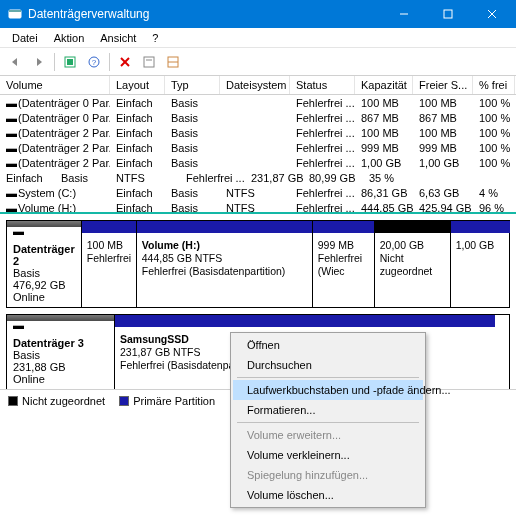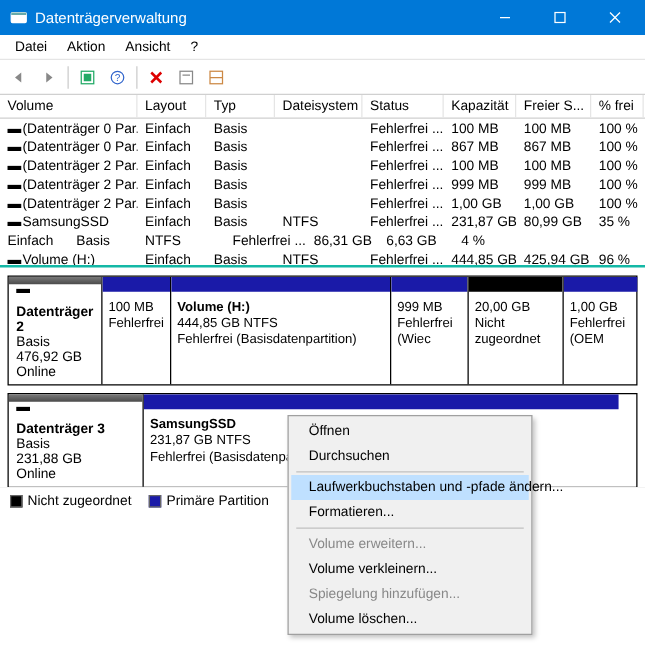--- a/index.html
+++ b/index.html
@@ -179,30 +179,30 @@
         <div class="c0"><span class="diskicon">▬</span>(Datenträger 2 Par...</div>
         <div class="c1">Einfach</div>
         <div class="c2">Basis</div>
         <div class="c3"></div>
         <div class="c4">Fehlerfrei ...</div>
         <div class="c5">1,00 GB</div>
         <div class="c6">1,00 GB</div>
         <div class="c7">100 %</div>
       </div>
       <div class="row">
-        <div class="c0"><span class="diskicon">▬</span>SamsungSSD</div>
         <div class="c1">Einfach</div>
         <div class="c2">Basis</div>
         <div class="c3">NTFS</div>
         <div class="c4">Fehlerfrei ...</div>
         <div class="c5">231,87 GB</div>
         <div class="c6">80,99 GB</div>
         <div class="c7">35 %</div>
       </div>
       <div class="row">
+        <div class="c0"><span class="diskicon">▬</span>System (C:)</div>
         <div class="c1">Einfach</div>
         <div class="c2">Basis</div>
         <div class="c3">NTFS</div>
         <div class="c4">Fehlerfrei ...</div>
         <div class="c5">86,31 GB</div>
         <div class="c6">6,63 GB</div>
         <div class="c7">4 %</div>
       </div>
       <div class="row">
         <div class="c0"><span class="diskicon">▬</span>Volume (H:)</div>
@@ -255,21 +255,20 @@
             <div class="bar barblack"></div>
             <div class="body">
               <div>20,00 GB</div>
               <div>Nicht zugeordnet</div>
             </div>
           </div>
           <div class="part" style="width: 60px;">
             <div class="bar barblue"></div>
             <div class="body">
               <div>1,00 GB</div>
-              <div>Fehlerfrei (OEM</div>
             </div>
           </div>
         </div>
       </div>
       <div class="diskrow">
         <div class="diskinfo">
           <div class="stripe"></div>
           <div>▬</div>
           <div class="name">Datenträger 3</div>
           <div>Basis</div>

